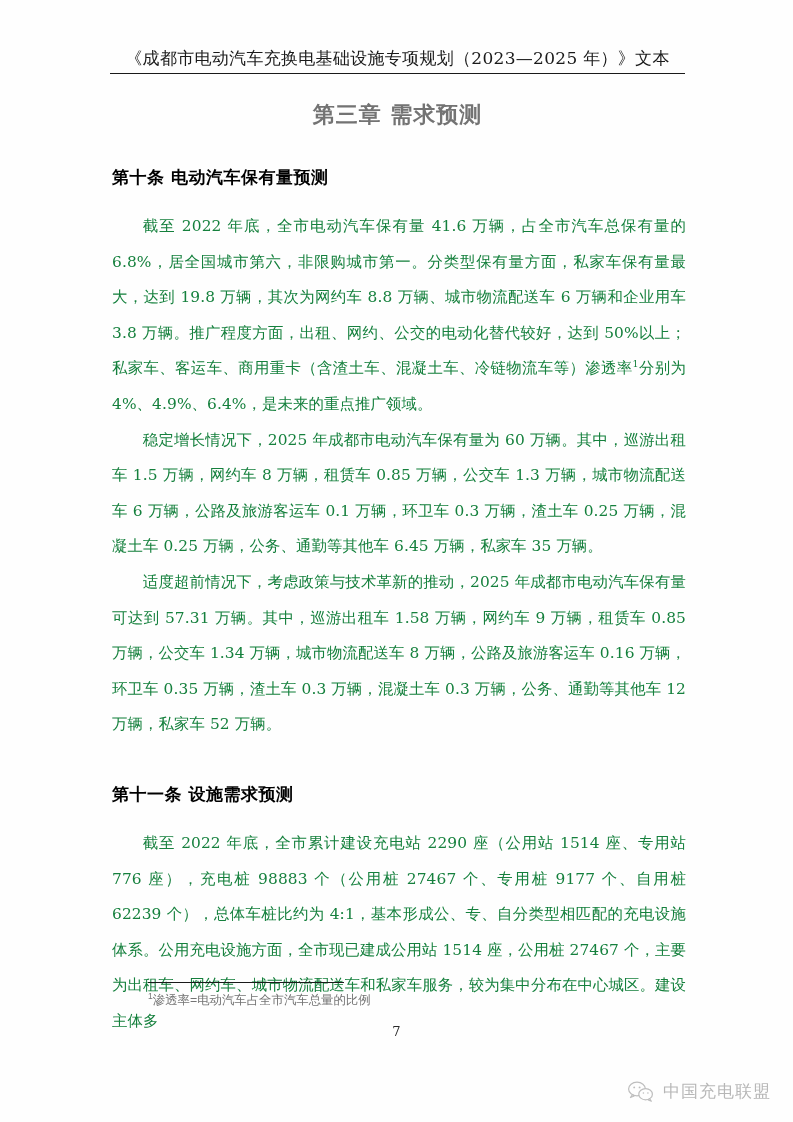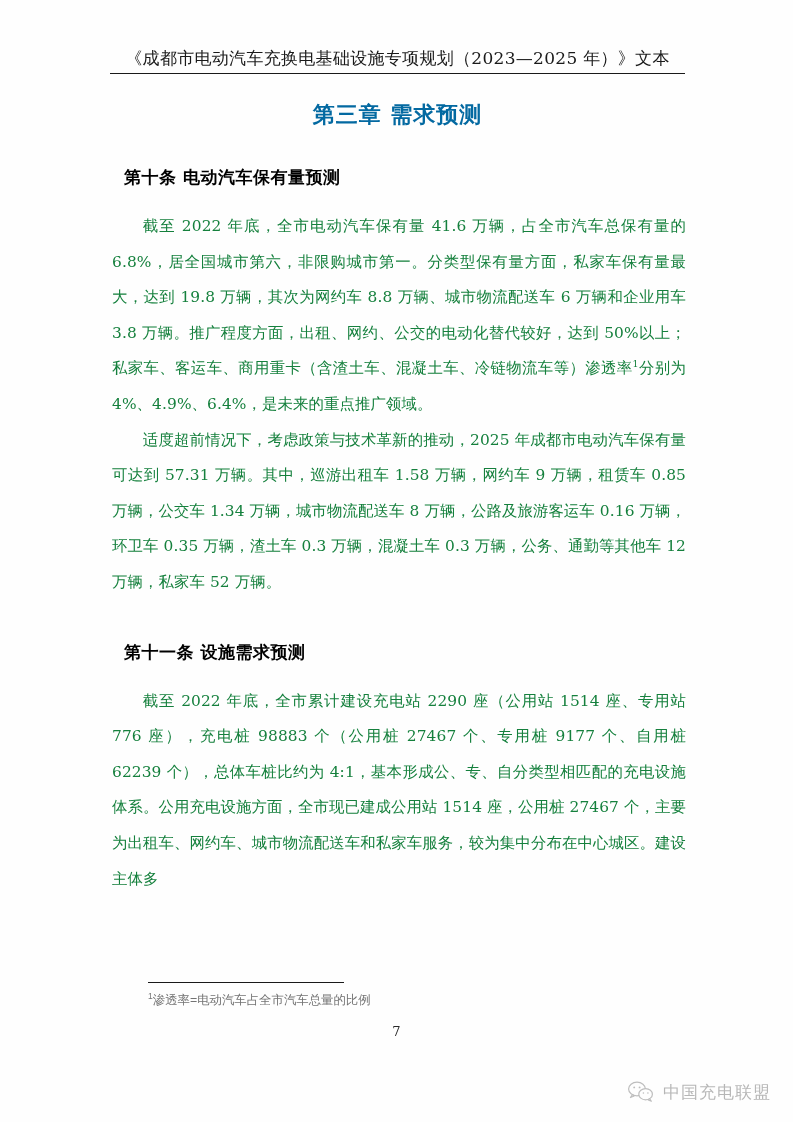--- a/index.html
+++ b/index.html
@@ -52,38 +52,38 @@
   .chapter-title {
     position: absolute;
     top: 100px;
     left: 110px;
     width: 575px;
     text-align: center;
     font-family: "DejaVu Sans", "Liberation Sans", sans-serif;
     font-weight: bold;
     font-size: 22px;
     letter-spacing: 1px;
-    color: #0369a1;
+    color: #737373;
   }
 
   
   .content {
     position: absolute;
     top: 158px;
     left: 112px;
     width: 574px;
   }
 
   .section-heading {
     font-family: "DejaVu Sans", "Liberation Sans", sans-serif;
     font-weight: bold;
     font-size: 17px;
     letter-spacing: 0.5px;
     color: #000;
-    margin: 12px;
+    margin: 0;
     padding: 0;
   }
   .section-heading.first { margin-top: 8px; }
   .section-heading.second { margin-top: 40px; }
 
   .para {
     font-family: "DejaVu Serif", "Liberation Serif", serif;
     font-size: 15.4px;
     line-height: 35.6px;
     color: #15803d;
@@ -140,21 +140,21 @@
     font-size: 13px;
     color: #2a2a2a;
   }
 
   
   .watermark {
     position: absolute;
     right: 22px;
     bottom: 18px;
     display: flex;
-    align-items: center;
+    align-items: flex-start;
     gap: 8px;
     opacity: 0.42;
   }
   .watermark-icon {
     width: 28px;
     height: 24px;
     display: block;
   }
   .watermark-label {
     font-family: "DejaVu Sans", "Liberation Sans", sans-serif;
@@ -175,20 +175,21 @@
   </div>
 
   <div class="chapter-title">第三章  需求预测</div>
 
   <div class="content">
 
     <h2 class="section-heading first">第十条  电动汽车保有量预测</h2>
 
     <p class="para lead"><span>截至 2022 年底，全市电动汽车保有量 41.6 万辆，占全市汽车总保有量的 6.8%，居全国城市第六，非限购城市第一。分类型保有量方面，私家车保有量最大，达到 19.8 万辆，其次为网约车 8.8 万辆、城市物流配送车 6 万辆和企业用车 3.8 万辆。推广程度方面，出租、网约、公交的电动化替代较好，达到 50%以上；私家车、客运车、商用重卡（含渣土车、混凝土车、冷链物流车等）渗透率</span><sup class="fnref">1</sup><span>分别为 4%、4.9%、6.4%，是未来的重点推广领域。</span></p>
 
+    <p class="para">稳定增长情况下，2025 年成都市电动汽车保有量为 60 万辆。其中，巡游出租车 1.5 万辆，网约车 8 万辆，租赁车 0.85 万辆，公交车 1.3 万辆，城市物流配送车 6 万辆，公路及旅游客运车 0.1 万辆，环卫车 0.3 万辆，渣土车 0.25 万辆，混凝土车 0.25 万辆，公务、通勤等其他车 6.45 万辆，私家车 35 万辆。</p>
 
     <p class="para">适度超前情况下，考虑政策与技术革新的推动，2025 年成都市电动汽车保有量可达到 57.31 万辆。其中，巡游出租车 1.58 万辆，网约车 9 万辆，租赁车 0.85 万辆，公交车 1.34 万辆，城市物流配送车 8 万辆，公路及旅游客运车 0.16 万辆，环卫车 0.35 万辆，渣土车 0.3 万辆，混凝土车 0.3 万辆，公务、通勤等其他车 12 万辆，私家车 52 万辆。</p>
 
     <h2 class="section-heading second">第十一条  设施需求预测</h2>
 
     <p class="para lead">截至 2022 年底，全市累计建设充电站 2290 座（公用站 1514 座、专用站 776 座），充电桩 98883 个（公用桩 27467 个、专用桩 9177 个、自用桩 62239 个），总体车桩比约为 4:1，基本形成公、专、自分类型相匹配的充电设施体系。公用充电设施方面，全市现已建成公用站 1514 座，公用桩 27467 个，主要为出租车、网约车、城市物流配送车和私家车服务，较为集中分布在中心城区。建设主体多</p>
 
   </div>
 
   <div class="footnote">

